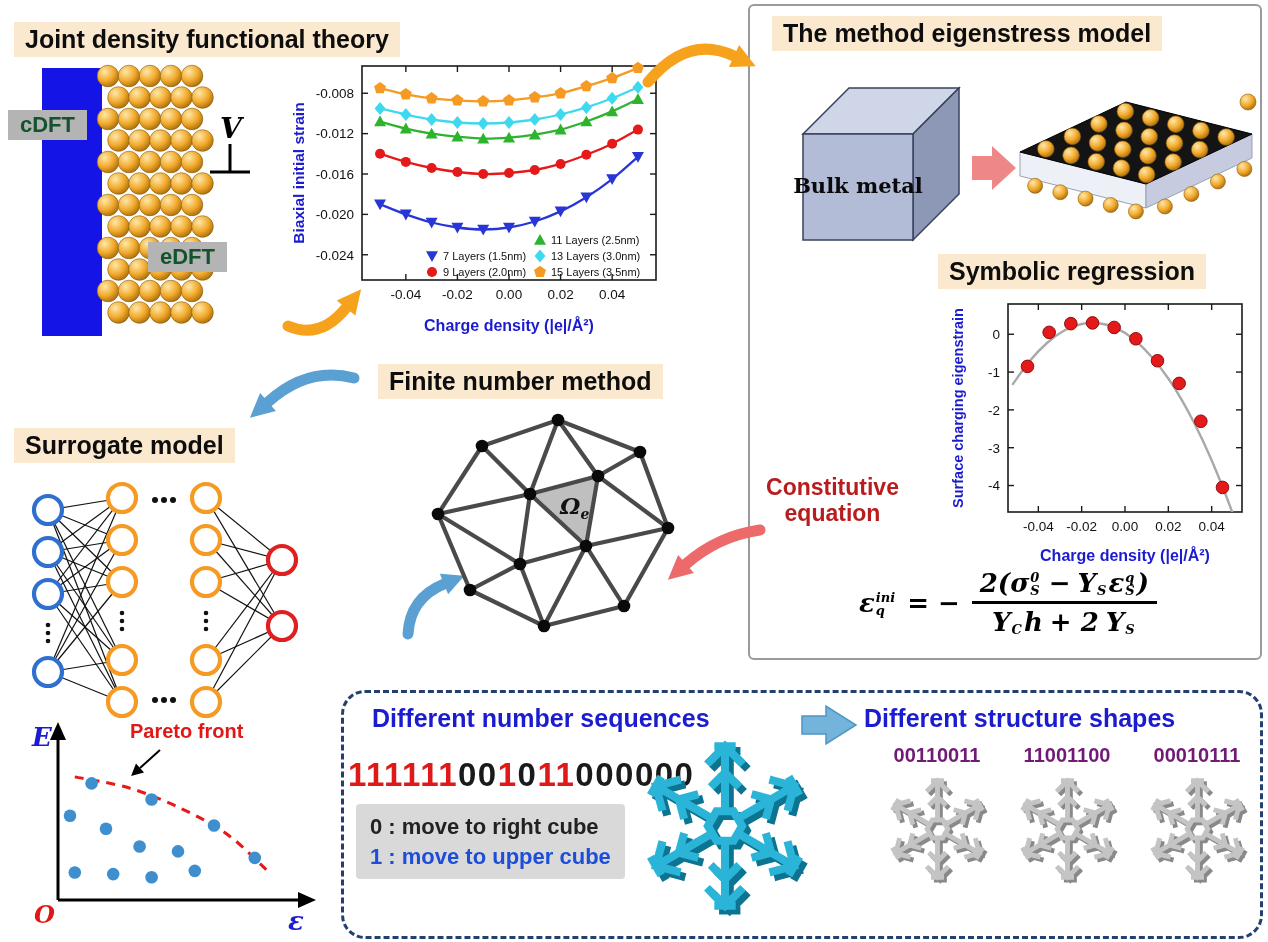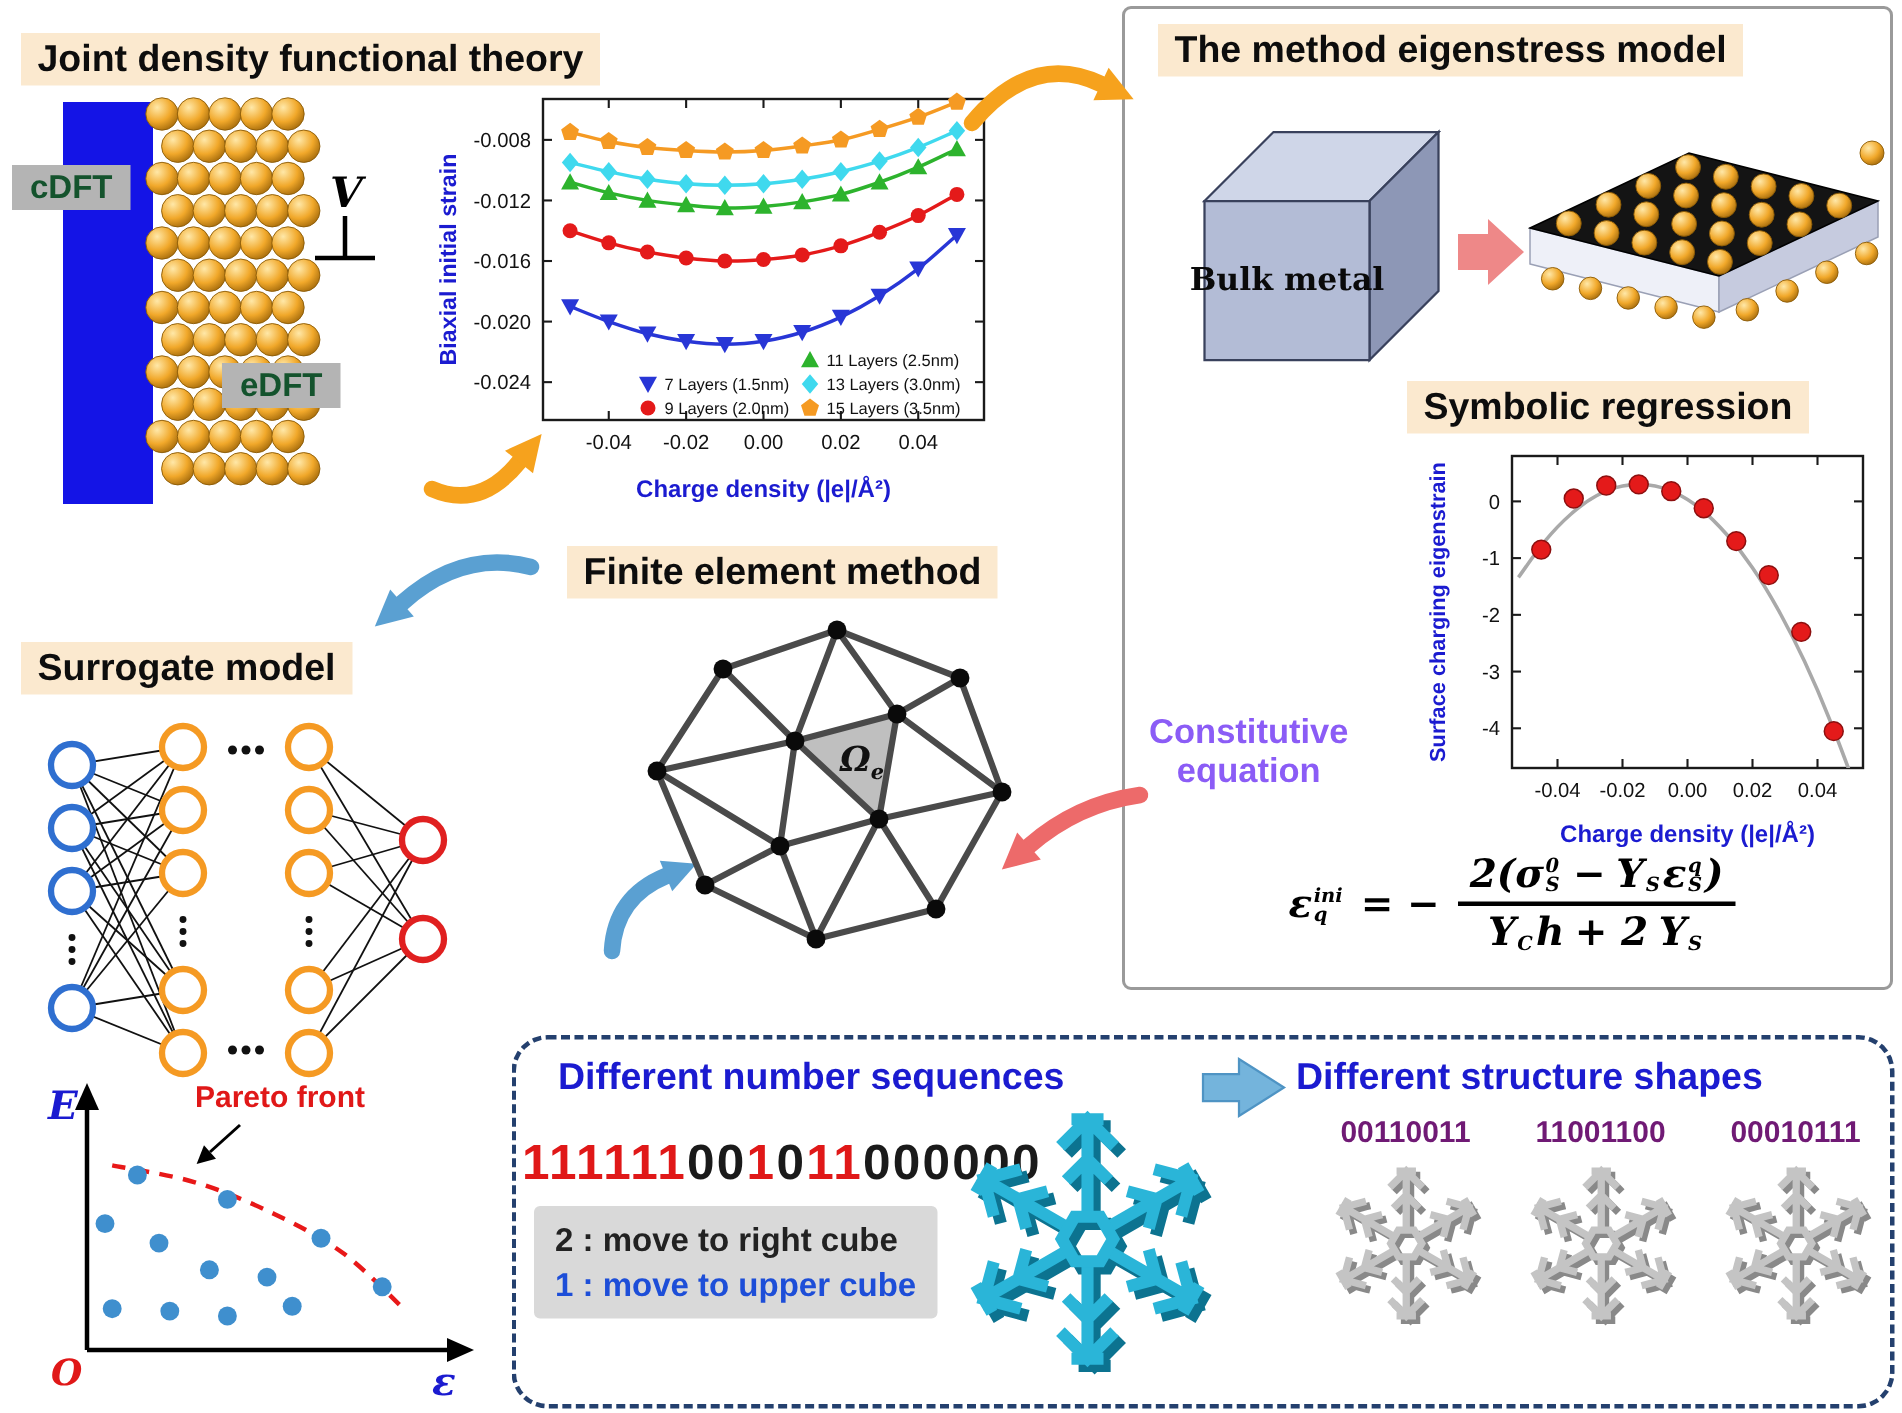--- a/index.html
+++ b/index.html
@@ -11,21 +11,21 @@
   .blue-title{position:absolute;color:#1b1bd0;font-weight:bold;font-size:25px;white-space:nowrap}
   .glabel{position:absolute;background:#b4b4b4;color:#14532d;font-weight:bold;font-size:22px;padding:2px 12px}
   .panel{position:absolute;left:748px;top:4px;width:510px;height:652px;border:2px solid #9a9a9a;border-radius:6px}
   .dashed-box{position:absolute;left:341px;top:690px;width:916px;height:243px;border:3px dashed #24406e;border-radius:24px}
   .seq{position:absolute;left:348px;top:756px;font-size:33px;font-weight:bold;letter-spacing:1.5px;white-space:nowrap}
   .c-red{color:#e01818}.c-black{color:#1a1a1a}
   .rules{position:absolute;left:356px;top:804px;background:#d9d9d9;padding:8px 14px;font-size:22px;
          font-weight:bold;border-radius:4px;line-height:1.35;white-space:nowrap}
   .rules .r0{color:#222}.rules .r1{color:#1d4ed8}
   .shape-label{position:absolute;font-size:20px;font-weight:bold;color:#701a75;width:130px;text-align:center}
-  #constitutive{position:absolute;left:750px;top:474px;width:165px;text-align:center;color:#8b5cf6;
+  #constitutive{position:absolute;left:750px;top:474px;width:165px;text-align:center;color:#b91c1c;
                 font-weight:bold;font-size:23px;line-height:1.15}
   #equation{position:absolute;left:758px;top:568px;width:500px;display:flex;justify-content:center;
             align-items:center;font-family:"DejaVu Serif",serif;font-style:italic;font-weight:bold;
             font-size:26px;color:#000}
   .supsub{display:inline-flex;flex-direction:column;font-size:13px;line-height:1;font-style:italic;
           margin:0 2px 0 1px;vertical-align:middle;transform:translateY(1px)}
   .ss-t{height:13px}.ss-b{height:13px}
   .sp{margin:0 7px}
   .eq-rel{margin:0 6px 0 10px}
   .frac{display:inline-flex;flex-direction:column;align-items:center;margin-left:6px}
@@ -36,21 +36,21 @@
 <body>
 
 <div id="canvas">
 
   <div class="panel"></div>
   <div class="dashed-box"></div>
 
   <div class="badge" style="left:14px;top:22px">Joint density functional theory</div>
   <div class="badge" style="left:772px;top:16px">The method eigenstress model</div>
   <div class="badge" style="left:938px;top:254px">Symbolic regression</div>
-  <div class="badge" style="left:378px;top:364px">Finite element method</div>
+  <div class="badge" style="left:378px;top:364px">Finite number method</div>
   <div class="badge" style="left:14px;top:428px">Surrogate model</div>
 
   <svg id="jdft-art" style="left:4px;top:56px" width="290" height="300">
     <defs>
       <radialGradient id="goldGrad" cx="0.35" cy="0.3" r="0.8">
         <stop offset="0" stop-color="#ffe8a8"></stop>
           <stop offset="0.55" stop-color="#f1a82a"></stop>
           <stop offset="1" stop-color="#9c6408"></stop>
       </radialGradient>
     </defs>
@@ -564,21 +564,21 @@
       <text x="118" y="28" font-size="20" font-weight="bold" fill="#e01818">Pareto front</text>
       <line x1="148" y1="40" x2="128" y2="58" stroke="#000" stroke-width="2"></line>
       <polygon points="0,-6 12,0 0,6" transform="translate(128,58) rotate(138)" fill="#000"></polygon>
     </svg>
 
   <div class="blue-title" style="left:372px;top:704px">Different number sequences</div>
   <div class="seq">
     <span class="c-red">111111</span><span class="c-black">00</span><span class="c-red">1</span><span class="c-black">0</span><span class="c-red">11</span><span class="c-black">000000</span>
   </div>
   <div class="rules">
-    <div class="r0">2 : move to right cube</div>
+    <div class="r0">0 : move to right cube</div>
     <div class="r1">1 : move to upper cube</div>
   </div>
 
   <svg id="flake-teal" style="left:630px;top:724px" width="190" height="204" viewBox="-100 -100 200 200">
       <g transform="translate(5,5)" fill="none" stroke="#0c7390" stroke-width="8.5" stroke-linecap="square">
         <path d="M0,-18 L0,-84 M-16,-68 L0,-84 L16,-68 M-12,-44 L0,-56 L12,-44 M-7,-84 L7,-84" transform="rotate(0)"></path>
         <path d="M0,-18 L0,-84 M-16,-68 L0,-84 L16,-68 M-12,-44 L0,-56 L12,-44 M-7,-84 L7,-84" transform="rotate(60)"></path>
         <path d="M0,-18 L0,-84 M-16,-68 L0,-84 L16,-68 M-12,-44 L0,-56 L12,-44 M-7,-84 L7,-84" transform="rotate(120)"></path>
         <path d="M0,-18 L0,-84 M-16,-68 L0,-84 L16,-68 M-12,-44 L0,-56 L12,-44 M-7,-84 L7,-84" transform="rotate(180)"></path>
         <path d="M0,-18 L0,-84 M-16,-68 L0,-84 L16,-68 M-12,-44 L0,-56 L12,-44 M-7,-84 L7,-84" transform="rotate(240)"></path>

